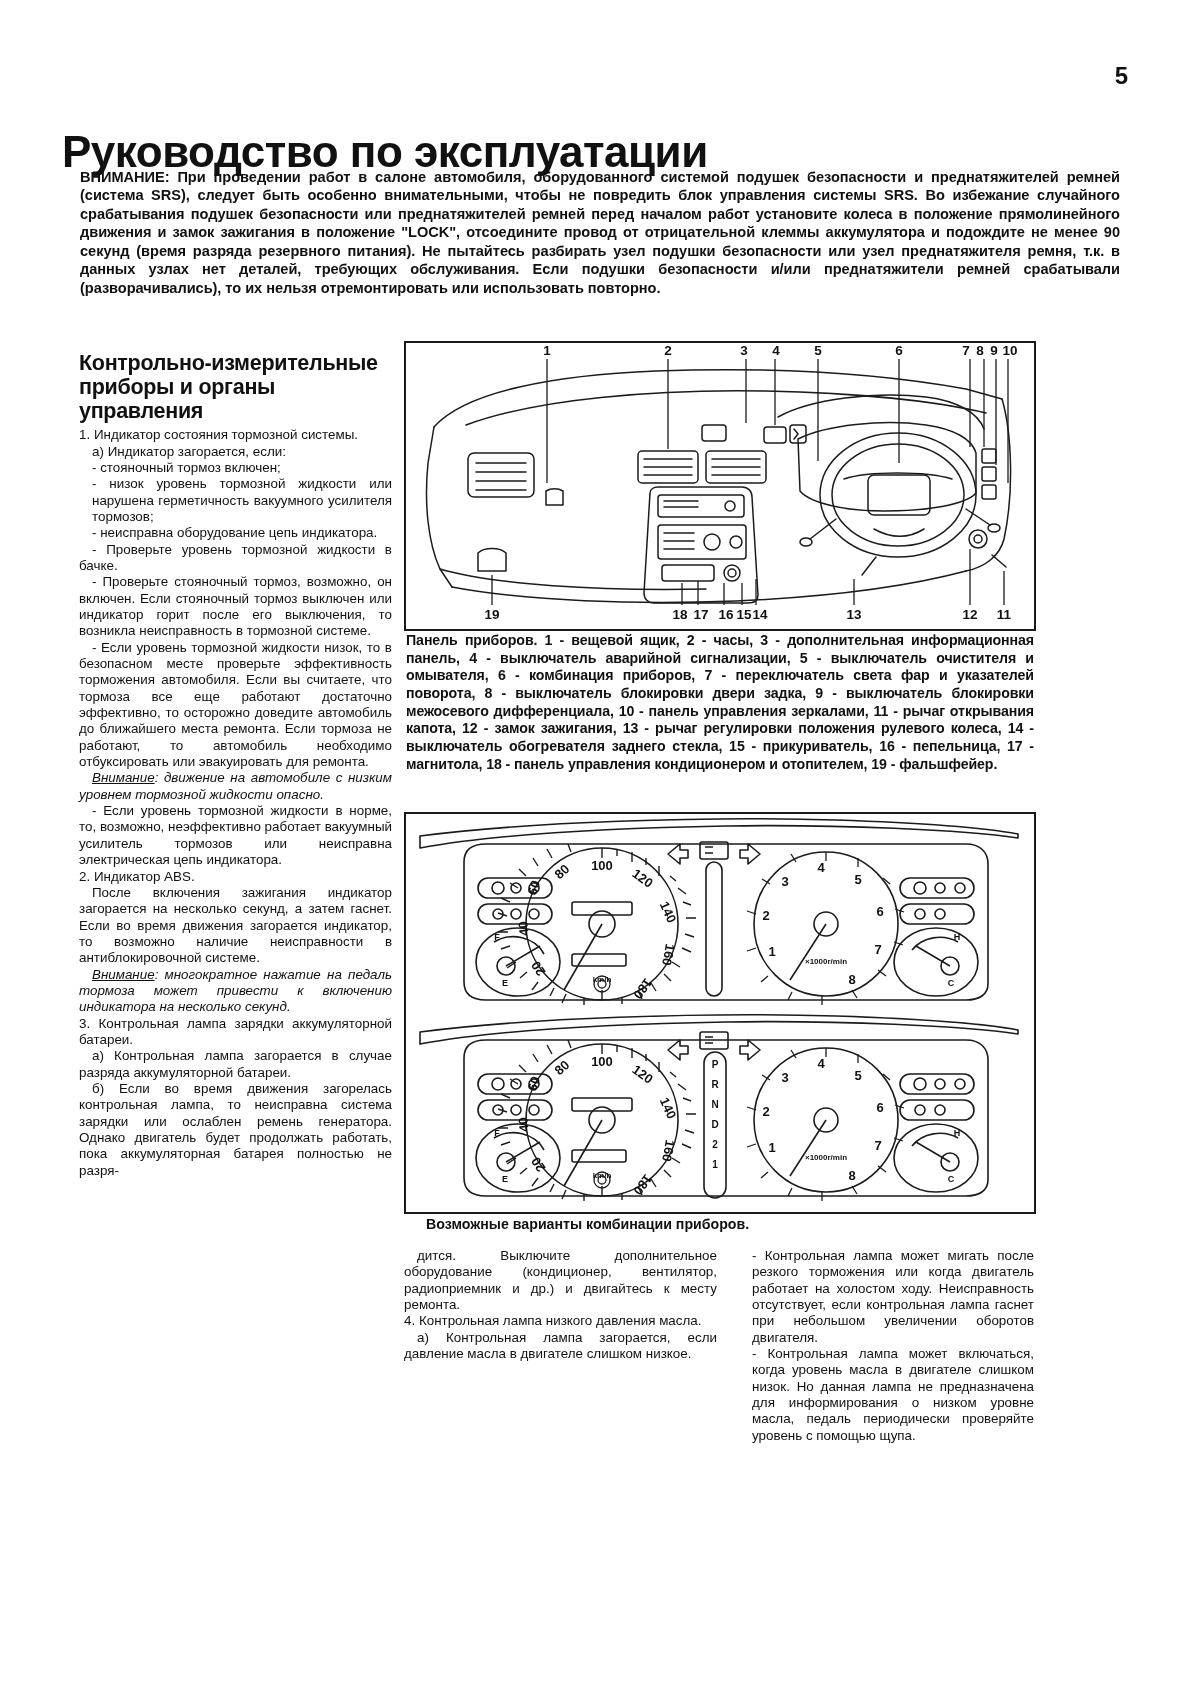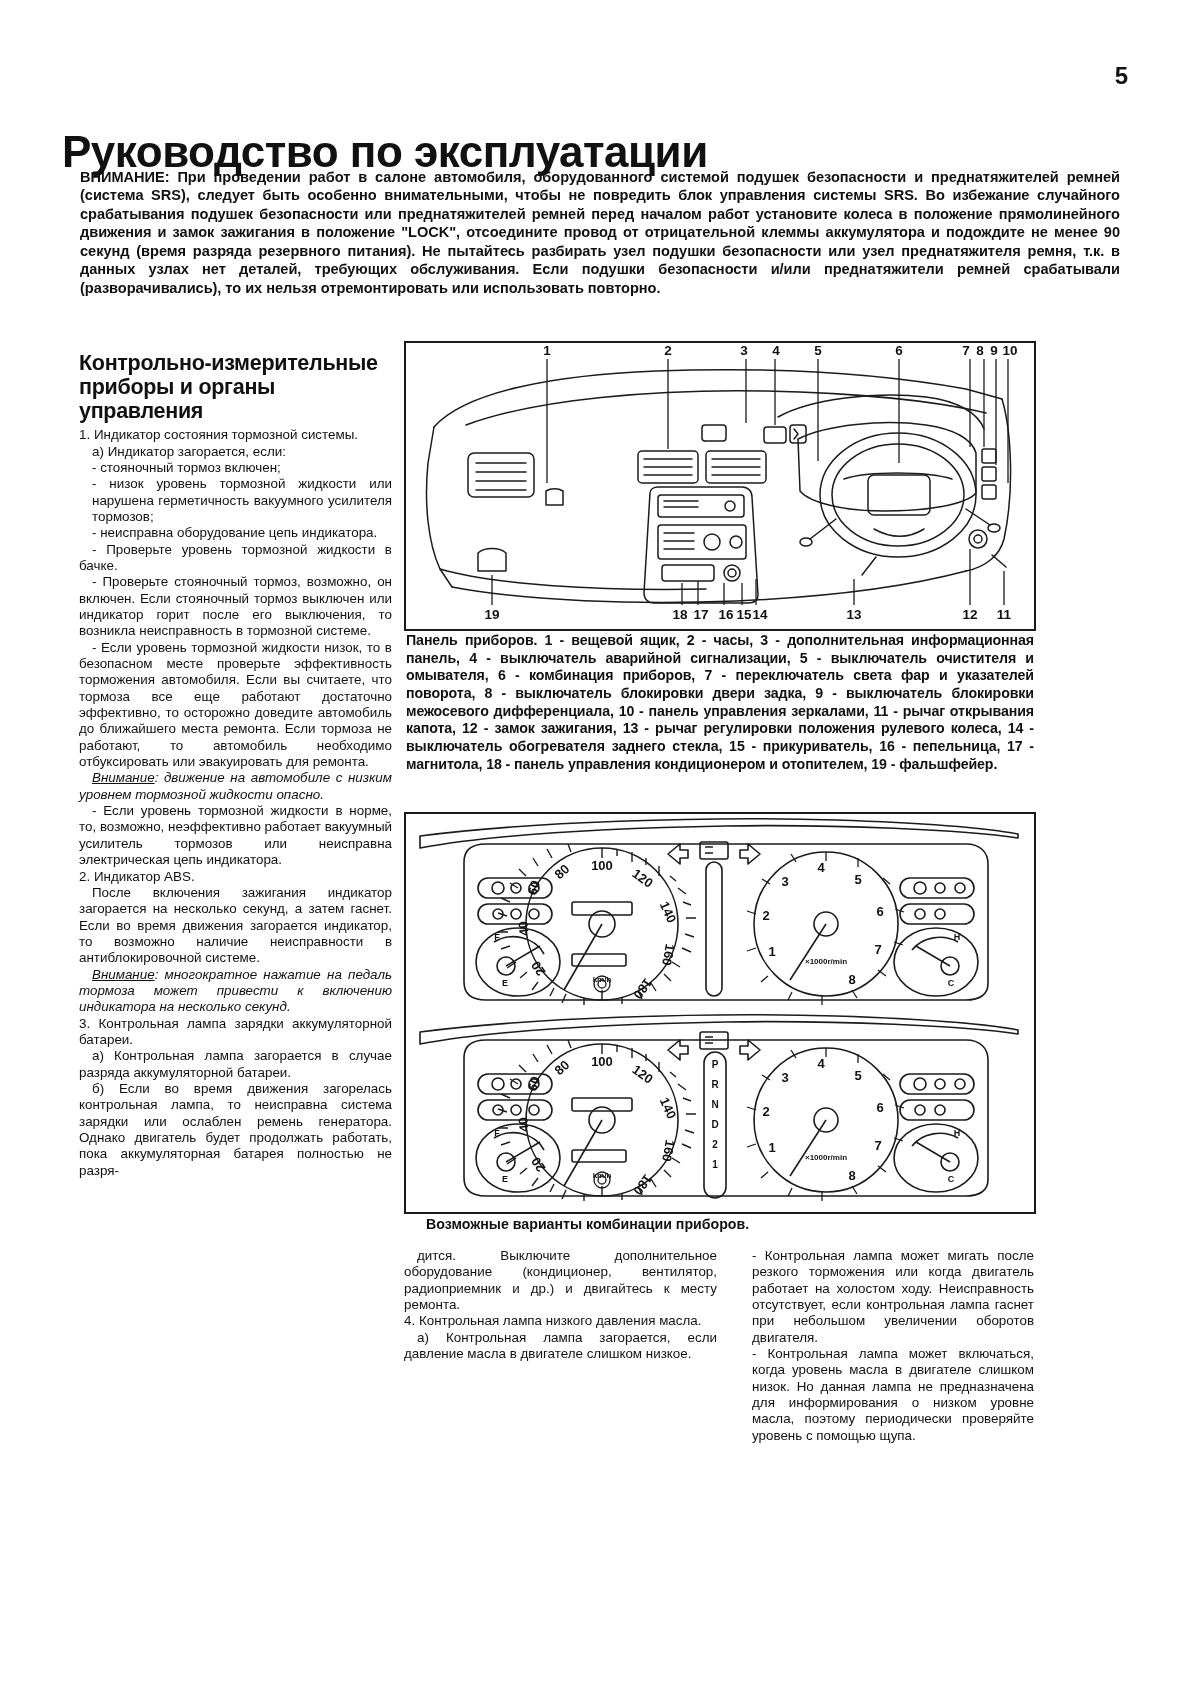--- a/index.html
+++ b/index.html
@@ -469,17 +469,17 @@
     <div id="mid-body">
         <p class="ind">дится. Выключите дополнительное оборудование (кондиционер, вентилятор, радиоприемник и др.) и двигайтесь к месту ремонта.</p>
         <p>4. Контрольная лампа низкого давления масла.</p>
         <p class="ind">а) Контрольная лампа загорается, если давление масла в двигателе слишком низкое.</p>
       </div>
   </div>
 
   <div class="col-right">
     <div id="right-body">
         <p class="ind">- Контрольная лампа может мигать после резкого торможения или когда двигатель работает на холостом ходу. Неисправность отсутствует, если контрольная лампа гаснет при небольшом увеличении оборотов двигателя.</p>
-        <p class="ind">- Контрольная лампа может включаться, когда уровень масла в двигателе слишком низок. Но данная лампа не предназначена для информирования о низком уровне масла, поэтому периодически проверяйте уровень с помощью щупа.</p>
+        <p class="ind">- Контрольная лампа может включаться, когда уровень масла в двигателе слишком низок. Но данная лампа не предназначена для информирования о низком уровне масла, педаль периодически проверяйте уровень с помощью щупа.</p>
       </div>
   </div>
 
 </div>
 
 </body></html>

